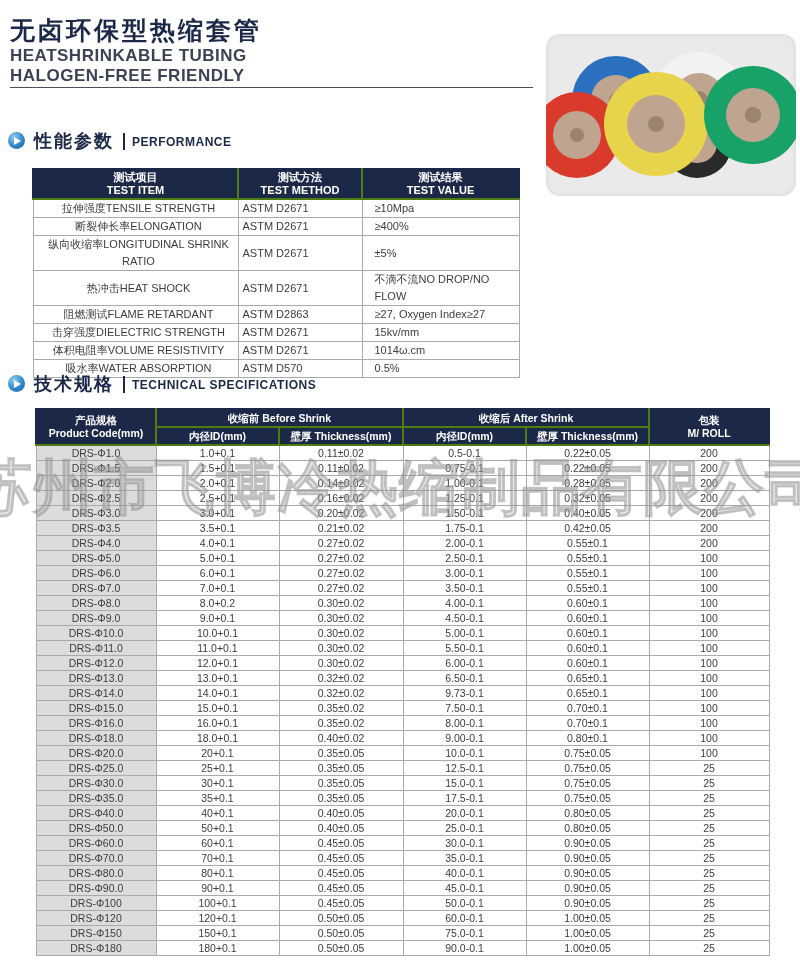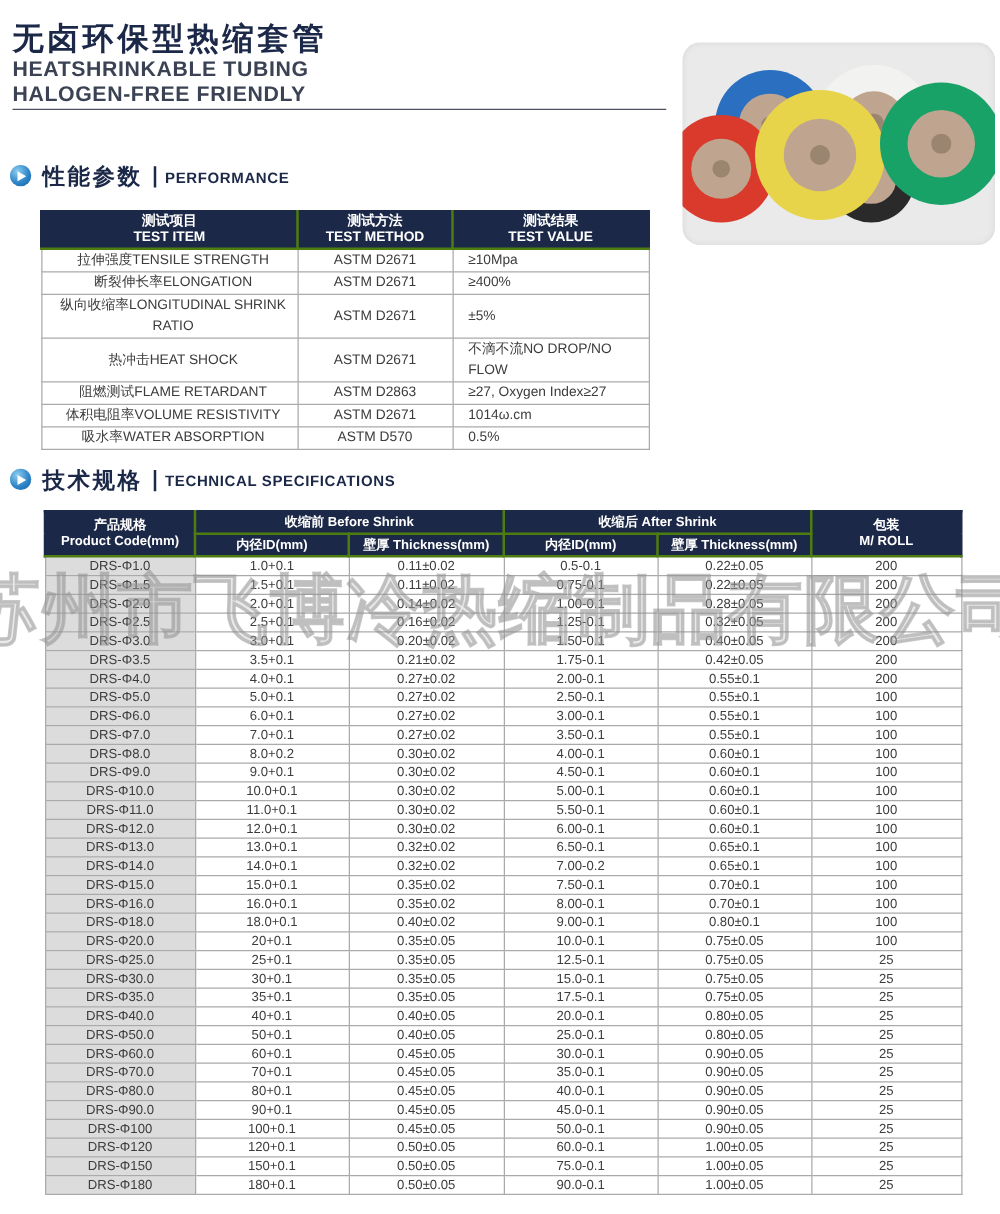--- a/index.html
+++ b/index.html
@@ -84,21 +84,21 @@
   thead tr:first-child th{border-top-color:var(--header-bg,#1c2848);}
   thead th:first-child{border-left-color:var(--header-bg,#1c2848);}
   thead th:last-child{border-right-color:var(--header-bg,#1c2848);}
   .th-cn,.th-en{display:block;text-align:center;line-height:13px;}
 
   
   #perf-table{left:32px;top:168px;width:486px;}
   #perf-table th{font-size:11px;height:16px;}
   #perf-table td{font-size:11px;height:17px;line-height:17px;}
   #perf-table td.c1{text-align:center;padding-left:10px;}
-  #perf-table td.c2{text-align:center;}
+  #perf-table td.c2{text-align:left;}
   #perf-table td.c3{text-align:left;padding-left:12px;}
 
   
   #spec-table{left:35px;top:408px;width:733px;}
   #spec-table th{font-size:10.5px;height:14px;line-height:13px;}
   #spec-table td{
     font-size:10.5px;height:14px;line-height:14px;text-align:center;
     border-color:var(--border,#b0b0b0);
   }
   #spec-table td.code-cell{background:var(--code-cell-bg,#dcdcdc);}
@@ -207,20 +207,25 @@
           <td class="c2">ASTM D2671</td>
           <td class="c3">不滴不流NO DROP/NO FLOW</td>
         </tr>
 
         <tr>
           <td class="c1">阻燃测试FLAME RETARDANT</td>
           <td class="c2">ASTM D2863</td>
           <td class="c3">≥27, Oxygen Index≥27</td>
         </tr>
 
+        <tr>
+          <td class="c1">击穿强度DIELECTRIC STRENGTH</td>
+          <td class="c2">ASTM D2671</td>
+          <td class="c3">15kv/mm</td>
+        </tr>
 
         <tr>
           <td class="c1">体积电阻率VOLUME RESISTIVITY</td>
           <td class="c2">ASTM D2671</td>
           <td class="c3">1014ω.cm</td>
         </tr>
 
         <tr>
           <td class="c1">吸水率WATER ABSORPTION</td>
           <td class="c2">ASTM D570</td>
@@ -410,21 +415,21 @@
           <td>0.32±0.02</td>
           <td>6.50-0.1</td>
           <td>0.65±0.1</td>
           <td>100</td>
         </tr>
 
         <tr>
           <td class="code-cell">DRS-Φ14.0</td>
           <td>14.0+0.1</td>
           <td>0.32±0.02</td>
-          <td>7.00-0.2</td>
+          <td>9.73-0.1</td>
           <td>0.65±0.1</td>
           <td>100</td>
         </tr>
 
         <tr>
           <td class="code-cell">DRS-Φ15.0</td>
           <td>15.0+0.1</td>
           <td>0.35±0.02</td>
           <td>7.50-0.1</td>
           <td>0.70±0.1</td>

